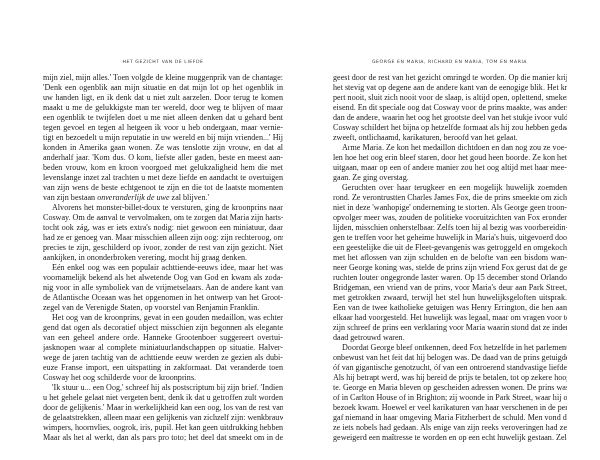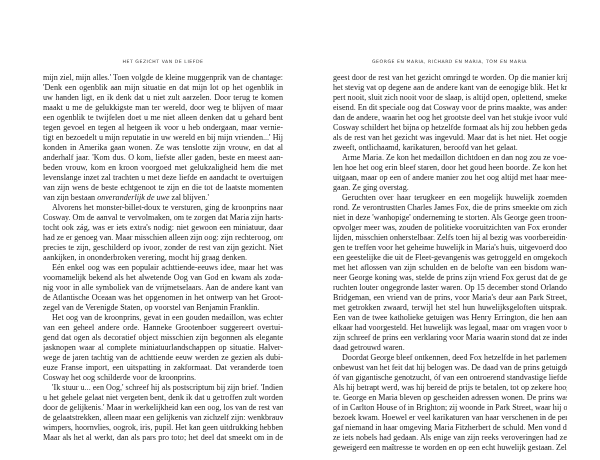--- a/index.html
+++ b/index.html
@@ -65,22 +65,22 @@
         <span class="line"><span>tocht ook zág, was er iets extra's nodig: niet gewoon een miniatuur, daar</span></span>
         <span class="line"><span>had ze er genoeg van. Maar misschien alleen zijn oog: zijn rechteroog, om</span></span>
         <span class="line"><span>precies te zijn, geschilderd op ivoor, zonder de rest van zijn gezicht. Niet</span></span>
         <span class="line last"><span>aankijken, in ononderbroken verering, mocht hij graag denken.</span></span>
         <span class="line indent"><span>Eén enkel oog was een populair achttiende-eeuws idee, maar het was</span></span>
         <span class="line"><span>voornamelijk bekend als het alwetende Oog van God en kwam als zoda-</span></span>
         <span class="line"><span>nig voor in alle symboliek van de vrijmetselaars. Aan de andere kant van</span></span>
         <span class="line"><span>de Atlantische Oceaan was het opgenomen in het ontwerp van het Groot-</span></span>
         <span class="line last"><span>zegel van de Verenigde Staten, op voorstel van Benjamin Franklin.</span></span>
         <span class="line indent"><span>Het oog van de kroonprins, gevat in een gouden medaillon, was echter</span></span>
+        <span class="line"><span>gend dat ogen als decoratief object misschien zijn begonnen als elegante</span></span>
         <span class="line"><span>van een geheel andere orde. Hanneke Grootenboer suggereert overtui-</span></span>
-        <span class="line"><span>gend dat ogen als decoratief object misschien zijn begonnen als elegante</span></span>
         <span class="line"><span>jasknopen waar al complete miniatuurlandschappen op situatie. Halver-</span></span>
         <span class="line"><span>wege de jaren tachtig van de achttiende eeuw werden ze gezien als dubi-</span></span>
         <span class="line"><span>euze Franse import, een uitspatting in zakformaat. Dat veranderde toen</span></span>
         <span class="line last"><span>Cosway het oog schilderde voor de kroonprins.</span></span>
         <span class="line indent"><span>'Ik stuur u... een Oog,' schreef hij als postscriptum bij zijn brief. 'Indien</span></span>
         <span class="line"><span>u het gehele gelaat niet vergeten bent, denk ik dat u getroffen zult worden</span></span>
         <span class="line"><span>door de gelijkenis.' Maar in werkelijkheid kan een oog, los van de rest van</span></span>
         <span class="line"><span>de gelaatstrekken, alleen maar een gelijkenis van zichzelf zijn: wenkbrauw,</span></span>
         <span class="line"><span>wimpers, hoornvlies, oogrok, iris, pupil. Het kan geen uitdrukking hebben.</span></span>
         <span class="line"><span>Maar als het al werkt, dan als pars pro toto; het deel dat smeekt om in de</span></span>
@@ -89,21 +89,20 @@
   </div>
   <div class="page right">
     <div class="running-head">George en Maria, Richard en Maria, Tom en Maria</div>
     <div class="body-text">
         <span class="line"><span>geest door de rest van het gezicht omringd te worden. Op die manier krijgt</span></span>
         <span class="line"><span>het stevig vat op degene aan de andere kant van de eenogige blik. Het knip-</span></span>
         <span class="line"><span>pert nooit, sluit zich nooit voor de slaap, is altijd open, oplettend, smekend,</span></span>
         <span class="line"><span>eisend. En dit speciale oog dat Cosway voor de prins maakte, was anders</span></span>
         <span class="line"><span>dan de andere, waarin het oog het grootste deel van het stukje ivoor vulde.</span></span>
         <span class="line"><span>Cosway schildert het bijna op hetzelfde formaat als hij zou hebben gedaan</span></span>
-        <span class="line"><span>als de rest van het gezicht was ingevuld. Maar dat is het niet. Het oogje</span></span>
         <span class="line last"><span>zweeft, ontlichaamd, karikaturen, beroofd van het gelaat.</span></span>
         <span class="line indent"><span>Arme Maria. Ze kon het medaillon dichtdoen en dan nog zou ze voe-</span></span>
         <span class="line"><span>len hoe het oog erin bleef staren, door het goud heen boorde. Ze kon het</span></span>
         <span class="line"><span>uitgaan, maar op een of andere manier zou het oog altijd met haar mee-</span></span>
         <span class="line last"><span>gaan. Ze ging overstag.</span></span>
         <span class="line indent"><span>Geruchten over haar terugkeer en een mogelijk huwelijk zoemden</span></span>
         <span class="line"><span>rond. Ze verontrustten Charles James Fox, die de prins smeekte om zich</span></span>
         <span class="line"><span>niet in deze 'wanhopige' onderneming te storten. Als George geen troon-</span></span>
         <span class="line"><span>opvolger meer was, zouden de politieke vooruitzichten van Fox eronder</span></span>
         <span class="line"><span>lijden, misschien onherstelbaar. Zelfs toen hij al bezig was voorbereidin-</span></span>

